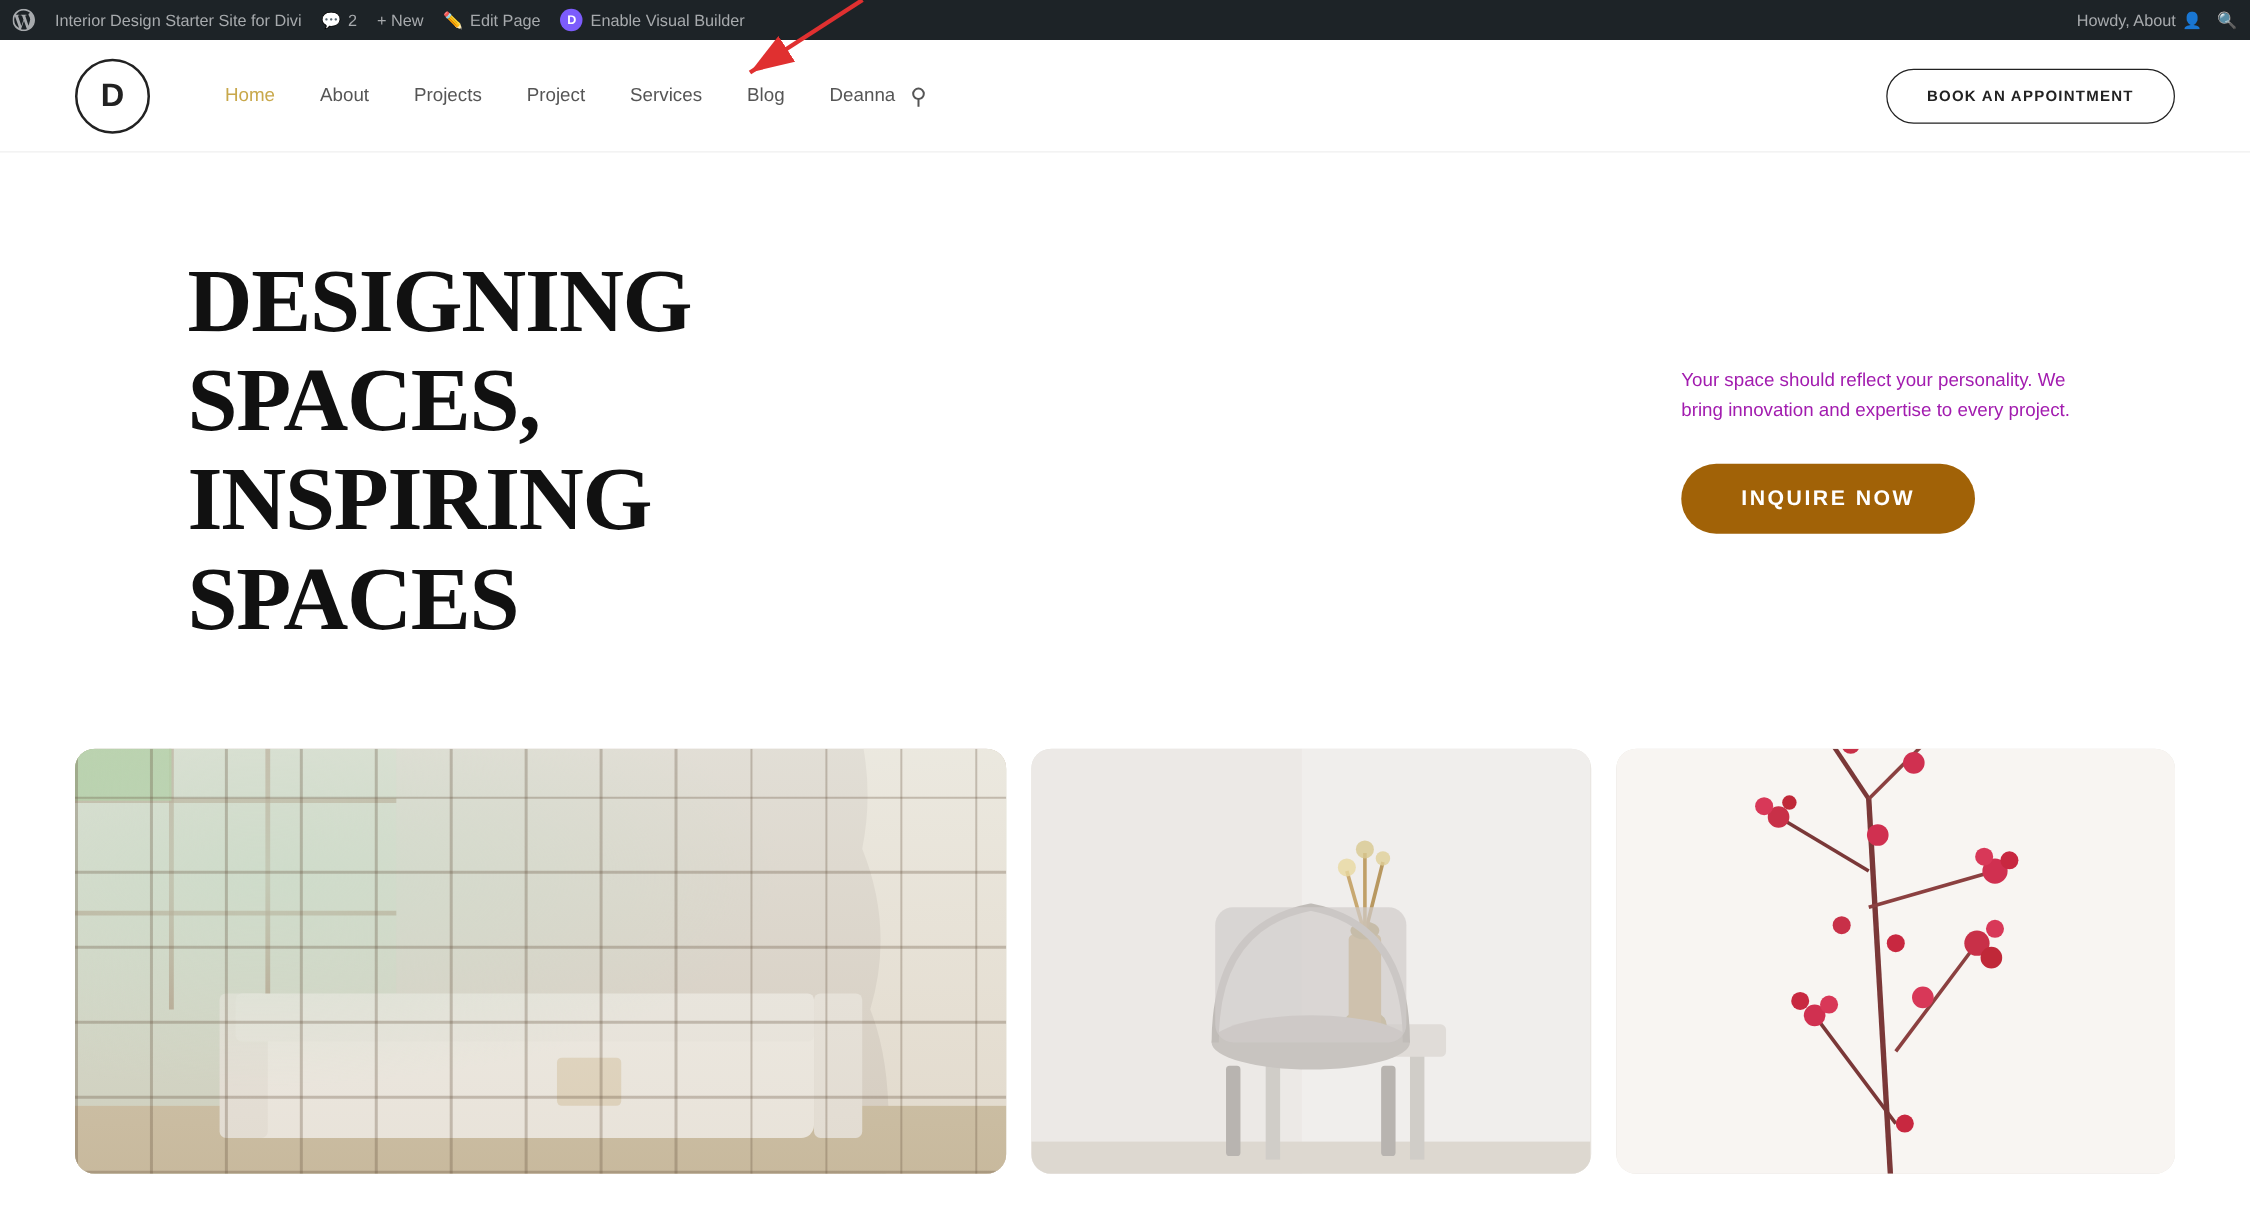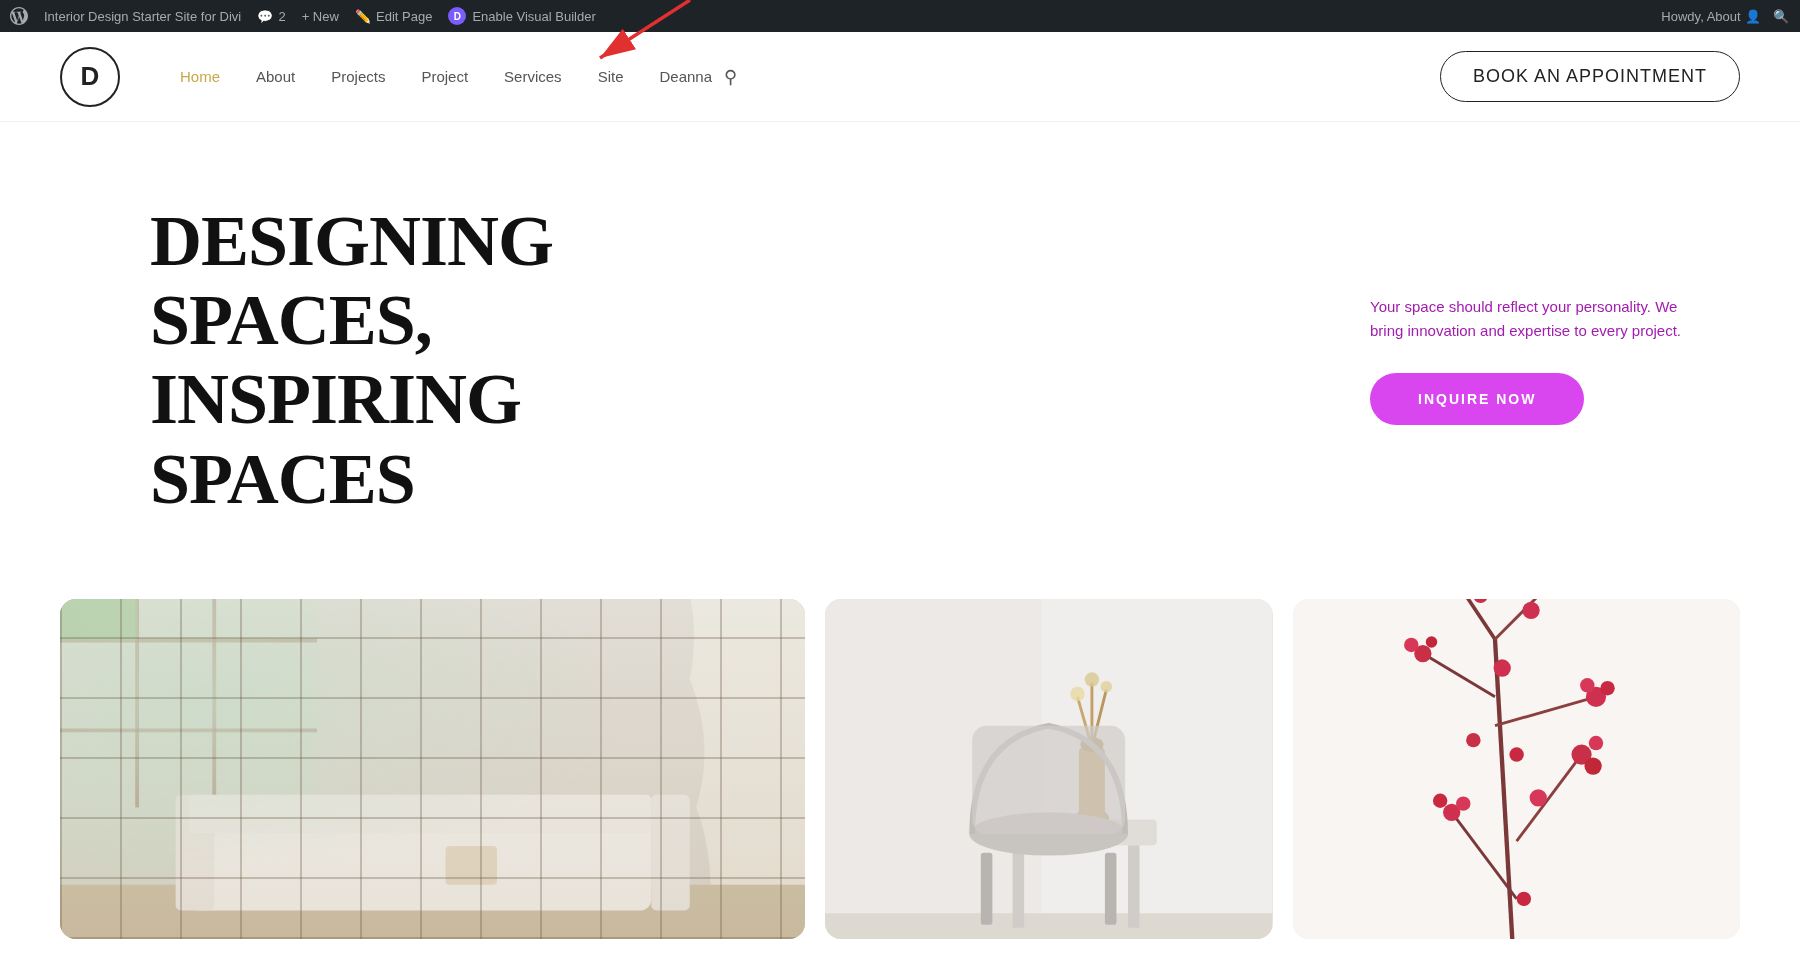--- a/index.html
+++ b/index.html
@@ -117,32 +117,32 @@
       color: #555;
       font-size: 18px;
     }
     .book-btn {
       margin-left: auto;
       padding: 14px 32px;
       border: 1.5px solid #222;
       border-radius: 30px;
       background: #fff;
       font-family: Arial, sans-serif;
-      font-size: 18px;
-      font-weight: 400;
+      font-size: 12px;
+      font-weight: 700;
       letter-spacing: 1px;
       color: #222;
       cursor: pointer;
     }
 
     
     .hero {
       display: flex;
       align-items: center;
-      padding: 80px 90px 60px 150px;
+      padding: 80px 115px 60px 150px;
       min-height: 280px;
     }
     .hero-left {
       flex: 1;
     }
     .hero-title {
       font-size: 72px;
       font-weight: 700;
       font-family: Georgia, serif;
       line-height: 1.1;
@@ -155,27 +155,27 @@
       padding-left: 60px;
     }
     .hero-subtitle {
       font-family: Arial, sans-serif;
       font-size: 15px;
       color: #a21caf;
       line-height: 1.6;
       margin-bottom: 30px;
     }
     .inquire-btn {
-      background: #d946ef;
+      background: #a16207;
       color: #fff;
       border: none;
       border-radius: 30px;
       padding: 18px 48px;
       font-family: Arial, sans-serif;
-      font-size: 14px;
+      font-size: 17px;
       font-weight: 700;
       letter-spacing: 2px;
       cursor: pointer;
     }
 
     
     .gallery {
       display: flex;
       gap: 20px;
       padding: 0 60px;
@@ -288,21 +288,21 @@
     <li>
       <a href="#">Projects</a>
     </li>
     <li>
       <a href="#">Project</a>
     </li>
     <li>
       <a href="#">Services</a>
     </li>
     <li>
-      <a href="#">Site</a>
+      <a href="#">Blog</a>
     </li>
     <li>
       <a href="#">Deanna</a>
     </li>
   </ul>
   <span class="nav-search">⚲</span>
   <button class="book-btn">BOOK AN APPOINTMENT</button>
 </nav>
 
 <section class="hero">

